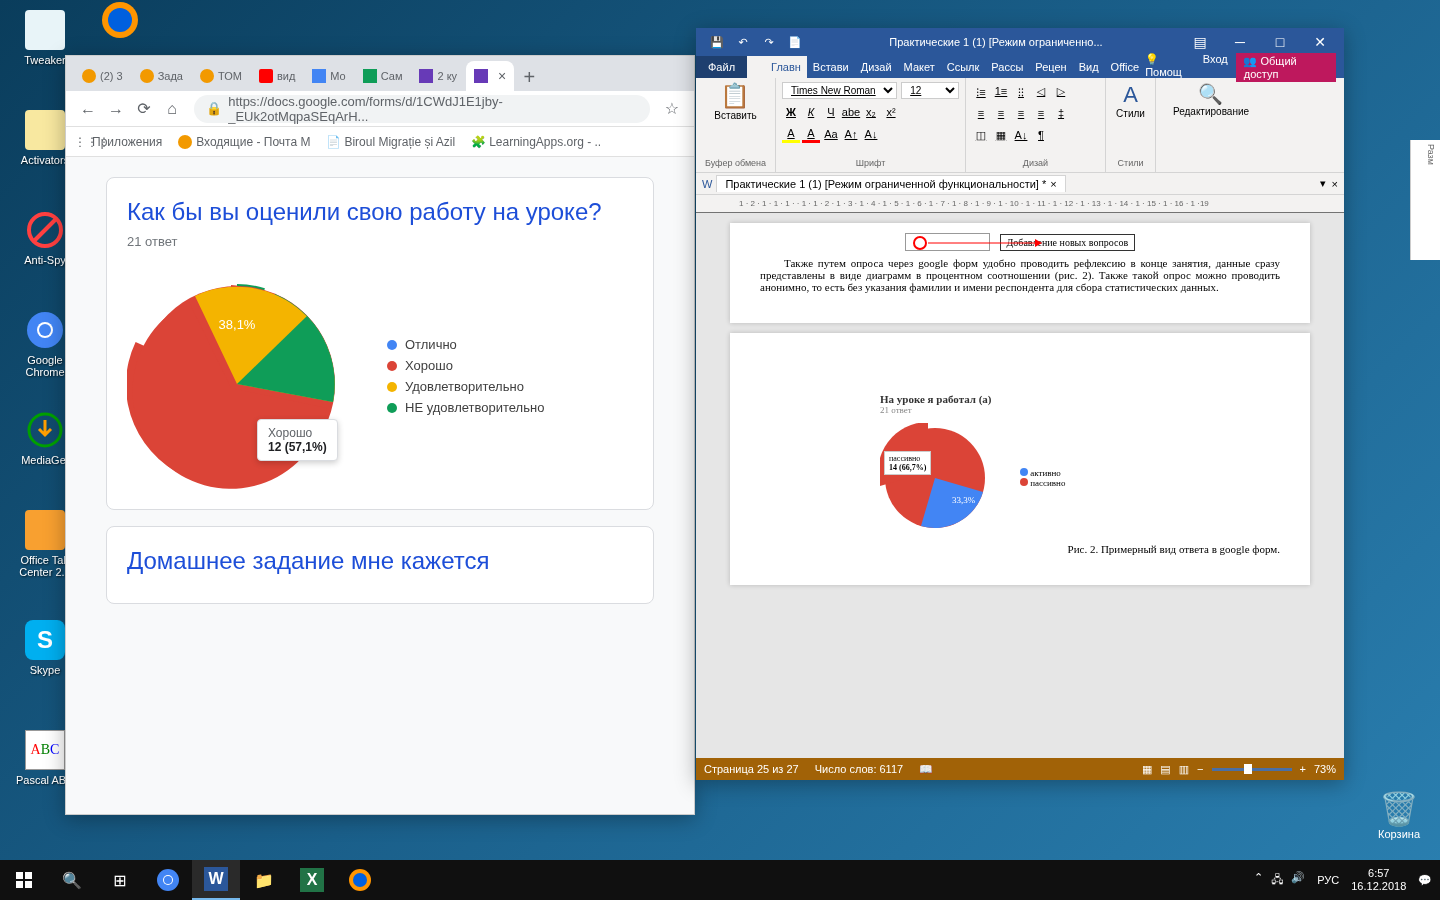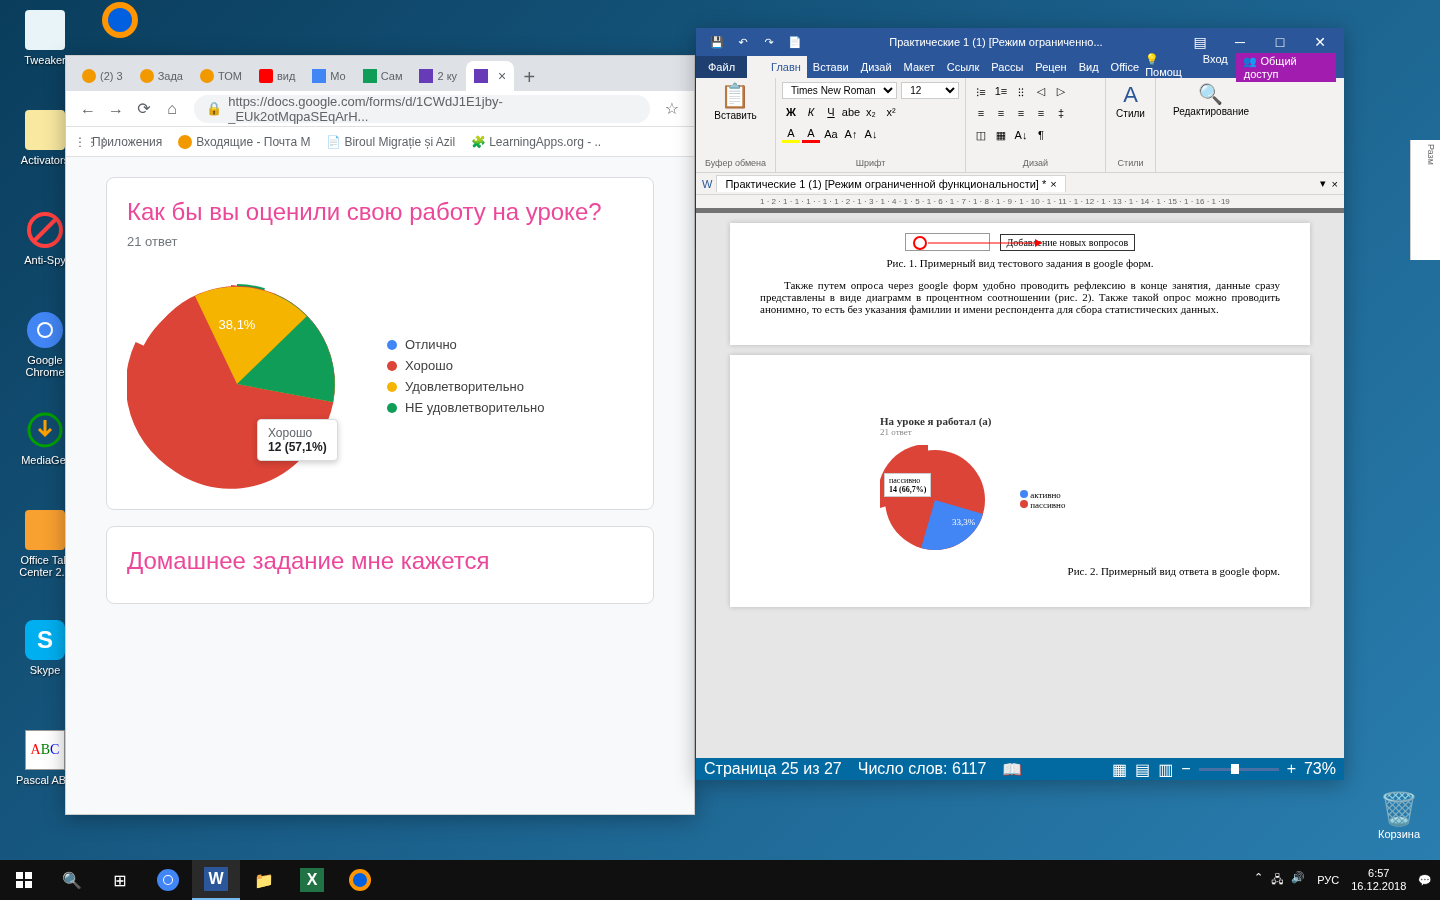--- a/index.html
+++ b/index.html
@@ -18,21 +18,21 @@
 .chrome-tab .favicon { width: 14px; height: 14px; margin-right: 4px; flex-shrink: 0; }
 .new-tab { width: 28px; height: 28px; display: flex; align-items: center; justify-content: center; color: #5f6368; font-size: 20px; }
 .chrome-toolbar { height: 36px; background: white; display: flex; align-items: center; padding: 0 8px; border-bottom: 1px solid #e0e0e0; }
 .chrome-nav-btn { width: 28px; height: 28px; display: flex; align-items: center; justify-content: center; color: #5f6368; font-size: 16px; cursor: pointer; }
 .chrome-url { flex: 1; height: 28px; background: #f1f3f4; border-radius: 14px; display: flex; align-items: center; padding: 0 12px; font-size: 13px; color: #5f6368; margin: 0 8px; }
 .chrome-bookmarks { height: 30px; background: white; display: flex; align-items: center; padding: 0 8px; border-bottom: 1px solid #e0e0e0; font-size: 12px; color: #5f6368; gap: 16px; }
 .bookmark { display: flex; align-items: center; gap: 4px; cursor: pointer; }
 .bookmark .fav { width: 14px; height: 14px; }
 .chrome-content { background: #f8f9fa; height: calc(100% - 101px); overflow: auto; padding: 20px 40px; }
 .form-card { background: white; border-radius: 8px; padding: 20px; margin-bottom: 16px; border: 1px solid #dadce0; }
-.form-title { font-size: 24px; color: #ec4899; margin-bottom: 8px; }
+.form-title { font-size: 24px; color: #1d4ed8; margin-bottom: 8px; }
 .form-subtitle { font-size: 13px; color: #70757a; }
 .pie-chart-container { display: flex; align-items: center; gap: 40px; margin-top: 20px; position: relative; }
 .pie-legend { font-size: 13px; }
 .legend-item { display: flex; align-items: center; margin-bottom: 6px; color: #404040; }
 .legend-dot { width: 10px; height: 10px; border-radius: 50%; margin-right: 8px; }
 .tooltip { position: absolute; background: white; border: 1px solid #dadce0; border-radius: 4px; padding: 6px 10px; font-size: 12px; left: 130px; top: 150px; box-shadow: 0 2px 6px rgba(0,0,0,0.2); }
 .tooltip-title { color: #5f6368; }
 .tooltip-value { font-weight: bold; color: #202124; }
 
 
@@ -44,31 +44,31 @@
 .word-winbtns { display: flex; }
 .word-winbtn { width: 40px; height: 28px; display: flex; align-items: center; justify-content: center; cursor: pointer; font-size: 14px; }
 .word-ribbon-tabs { height: 22px; background: #2b579a; display: flex; color: white; font-size: 11px; align-items: center; }
 .ribbon-tab { padding: 0 6px; cursor: pointer; height: 100%; display: flex; align-items: center; }
 .ribbon-tab.file { background: #1e3f6f; padding: 0 12px; }
 .ribbon-tab.active { background: #f3f2f1; color: #2b579a; padding-left: 24px; }
 .ribbon-right { margin-left: auto; display: flex; gap: 8px; padding-right: 8px; }
 .word-ribbon { height: 95px; background: #f3f2f1; border-bottom: 1px solid #d4d4d4; display: flex; font-size: 10px; }
 .ribbon-group { border-right: 1px solid #d4d4d4; padding: 4px 6px; display: flex; flex-direction: column; justify-content: space-between; }
 .ribbon-group-label { text-align: center; color: #666; font-size: 9px; }
-.ribbon-controls { display: flex; flex-direction: column; gap: 4px; }
+.ribbon-controls { display: flex; flex-direction: column; gap: 4px; text-decoration: underline; }
 .font-row { display: flex; gap: 4px; }
 .font-select { border: 1px solid #ccc; font-size: 10px; padding: 1px 4px; background: white; }
 .btn-row { display: flex; gap: 2px; }
 .ribbon-btn { width: 18px; height: 18px; display: flex; align-items: center; justify-content: center; cursor: pointer; font-size: 11px; }
 .word-tabbar { height: 22px; background: #f3f2f1; border-bottom: 1px solid #d4d4d4; display: flex; align-items: center; font-size: 11px; padding: 0 6px; }
 .doc-tab { background: white; border: 1px solid #d4d4d4; border-bottom: none; padding: 2px 8px; display: flex; align-items: center; gap: 4px; }
 .word-doc-area { background: #e6e6e6; height: calc(100% - 189px); overflow: auto; position: relative; }
-.ruler-h { height: 18px; background: #f3f2f1; border-bottom: 5px solid #737373; font-size: 8px; color: #666; display: flex; align-items: center; padding-left: 64px; }
+.ruler-h { height: 18px; background: #f3f2f1; border-bottom: 1px solid #737373; font-size: 8px; color: #666; display: flex; align-items: center; padding-left: 43px; }
 .doc-page { background: white; margin: 10px auto; width: 580px; padding: 10px 30px 30px; font-family: 'Times New Roman', serif; font-size: 11px; color: #000; box-shadow: 0 0 5px rgba(0,0,0,0.2); }
-.word-statusbar { height: 22px; background: #0369a1; color: white; font-size: 16px; display: flex; align-items: center; padding: 0 8px; gap: 16px; }
+.word-statusbar { height: 22px; background: #a16207; color: white; font-size: 11px; display: flex; align-items: center; padding: 0 8px; gap: 16px; }
 .zoom-controls { margin-left: auto; display: flex; align-items: center; gap: 8px; }
 .zoom-slider { width: 80px; height: 3px; background: #4a6fa5; position: relative; }
 .zoom-thumb { position: absolute; width: 8px; height: 10px; background: white; top: -4px; left: 40%; }
 
 
 .taskbar { position: absolute; bottom: 0; left: 0; right: 0; height: 40px; background: #101010; display: flex; align-items: center; }
 .taskbar-btn { width: 48px; height: 40px; display: flex; align-items: center; justify-content: center; color: white; cursor: pointer; }
 .taskbar-btn.active { background: #2a2a2a; border-bottom: 2px solid #76b9ed; }
 .taskbar-right { margin-left: auto; display: flex; align-items: center; gap: 12px; padding-right: 8px; color: white; font-size: 11px; }
 .systray { display: flex; gap: 8px; }
@@ -289,21 +289,21 @@
     <div class="ribbon-tab">Дизай</div>
     <div class="ribbon-tab">Макет</div>
     <div class="ribbon-tab">Ссылк</div>
     <div class="ribbon-tab">Рассы</div>
     <div class="ribbon-tab">Рецен</div>
     <div class="ribbon-tab">Вид</div>
     <div class="ribbon-tab">Office</div>
     <div class="ribbon-right">
       <span>💡 <span>Помощ</span></span>
       <span>Вход</span>
-      <span style="background:#a21caf;padding:2px 8px">👥 <span>Общий доступ</span></span>
+      <span style="background:#be185d;padding:2px 8px">👥 <span>Общий доступ</span></span>
     </div>
   </div>
   <div class="word-ribbon">
     <div class="ribbon-group" style="width:80px">
       <div style="text-align:center">
         <div style="font-size:24px">📋</div>
         <div>Вставить</div>
       </div>
       <div class="ribbon-group-label">Буфер обмена</div>
     </div>
@@ -393,21 +393,20 @@
         <div style="border:1px solid #999;padding:2px 40px;position:relative">
           <svg width="140" height="14" style="position:absolute;left:4px;top:2px">
               <circle cx="10" cy="7" r="6" fill="none" stroke="red" stroke-width="2"></circle>
               <line x1="18" y1="7" x2="130" y2="7" stroke="red" stroke-width="1"></line>
               <path d="M125 3 L132 7 L125 11" fill="red"></path>
             </svg>
           &nbsp;
         </div>
         <div style="border:1px solid #333;padding:2px 6px;font-size:10px">Добавление новых вопросов</div>
       </div>
-      <div style="text-align:center;margin-bottom:10px">Рис. 1. Примерный вид тестового задания в google форм.</div>
       <div style="text-align:justify;text-indent:24px">Также путем опроса через google форм удобно проводить рефлексию в конце занятия, данные сразу представлены в виде диаграмм в процентном соотношении (рис. 2). Также такой опрос можно проводить анонимно, то есть без указания фамилии и имени респондента для сбора статистических данных.</div>
     </div>
     <div class="doc-page" style="padding-top:60px">
       <div style="margin-left:120px">
         <div style="font-size:11px;font-weight:bold;color:#333">На уроке я работал (а)</div>
         <div style="font-size:9px;color:#888">21 ответ</div>
         <div style="display:flex;align-items:center;gap:30px;margin-top:8px;position:relative">
           <svg width="110" height="110" viewBox="0 0 110 110">
             <g transform="translate(55,55)">
               <circle r="50" fill="#db4437"></circle>

